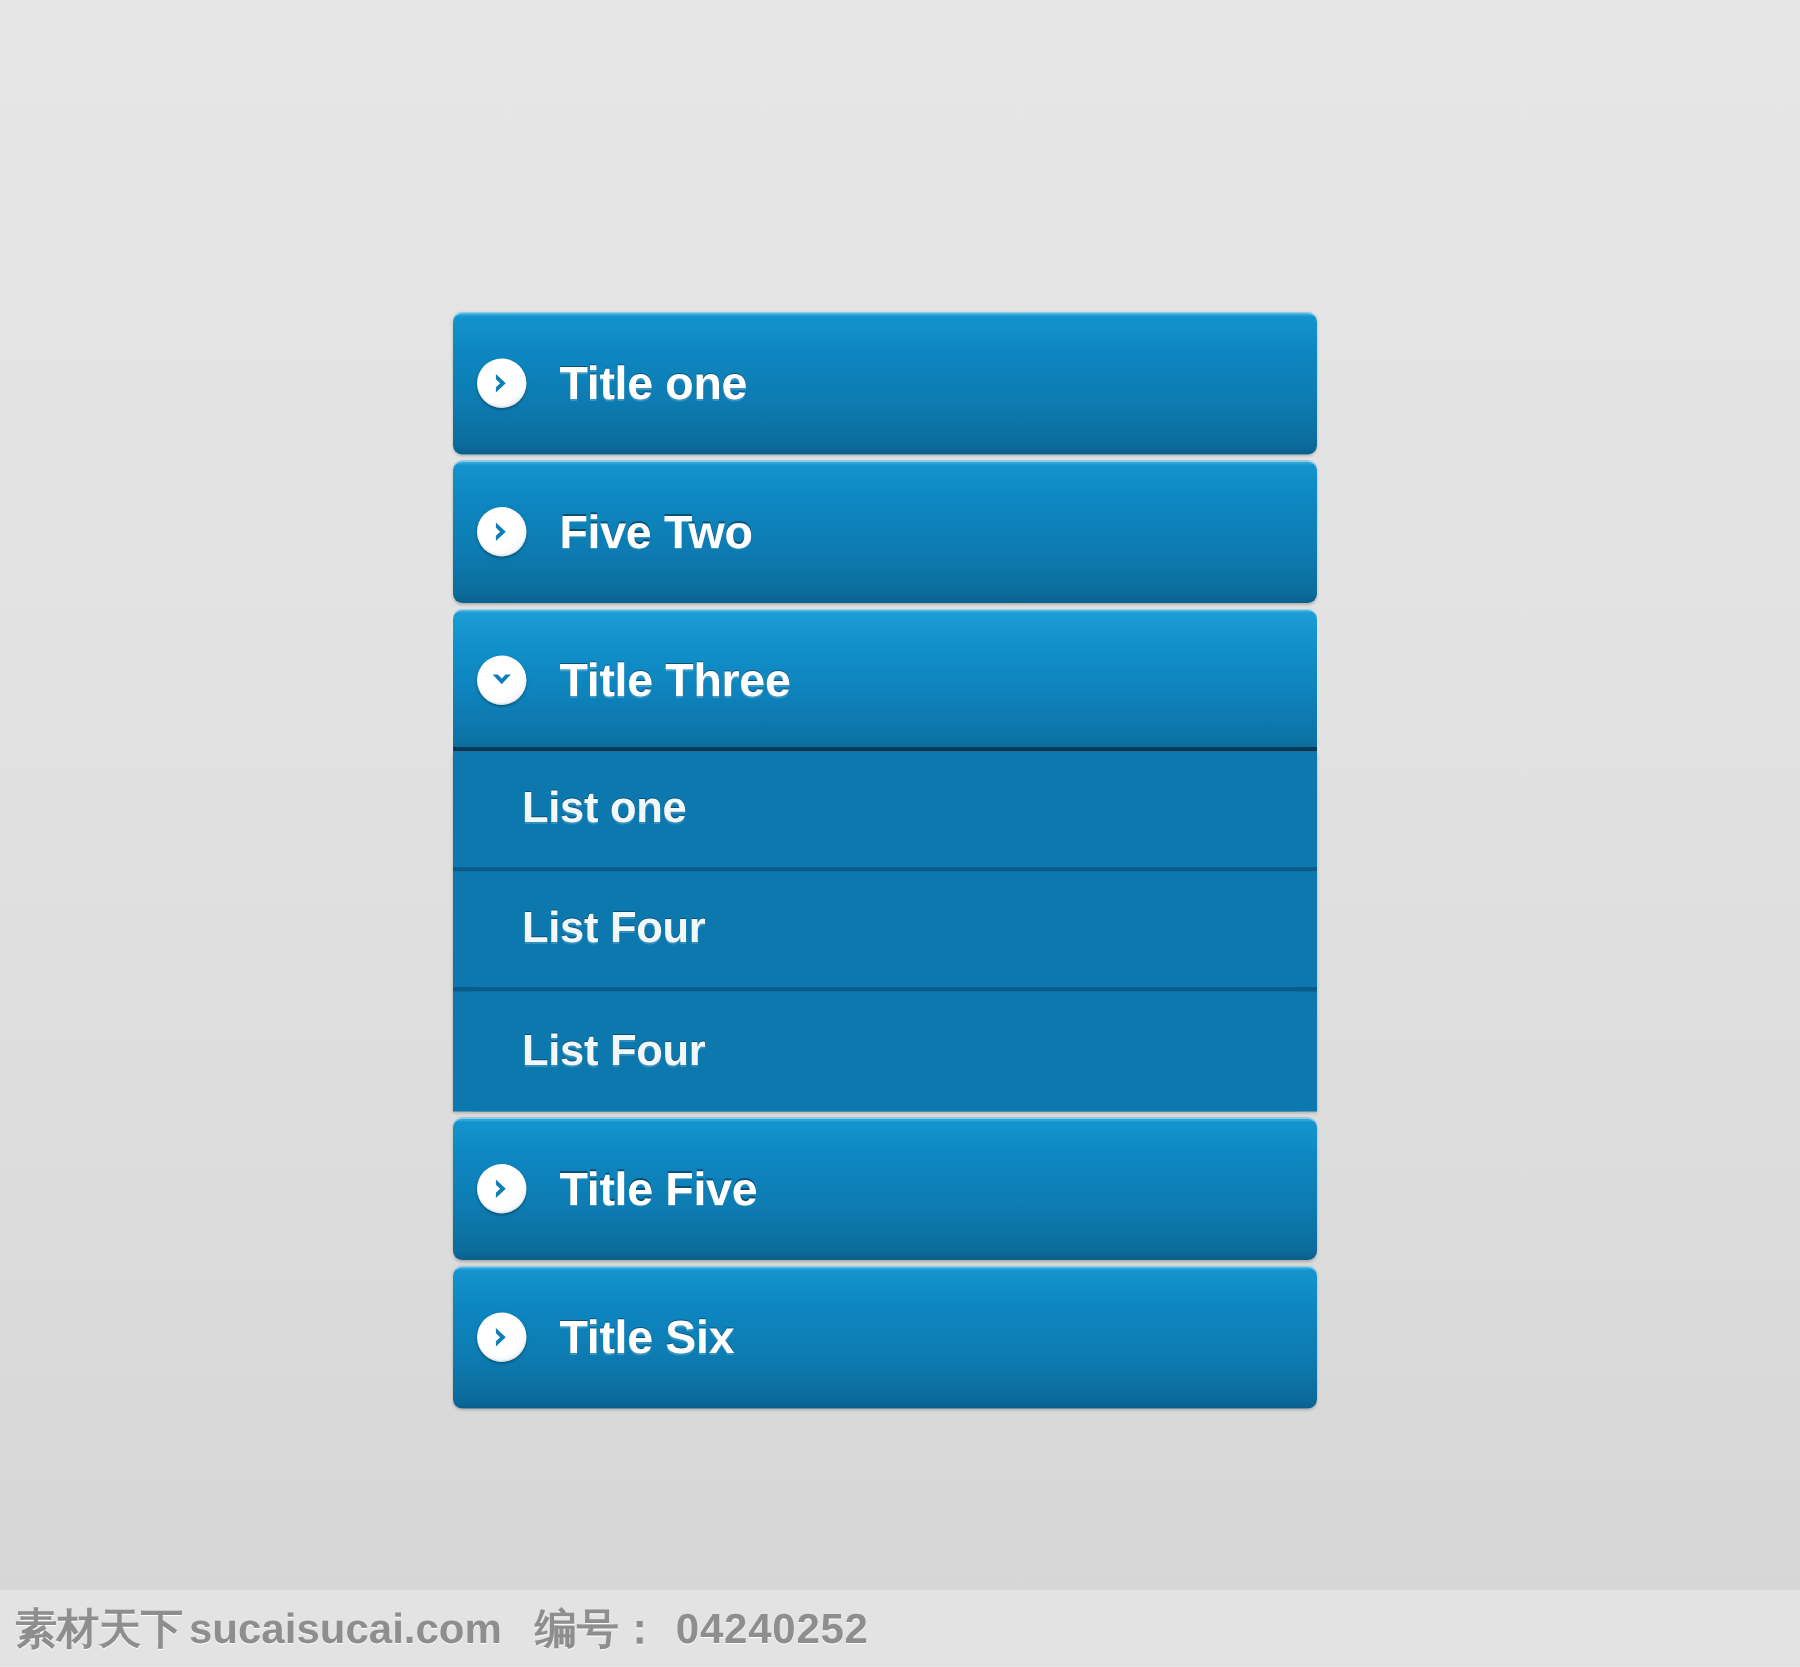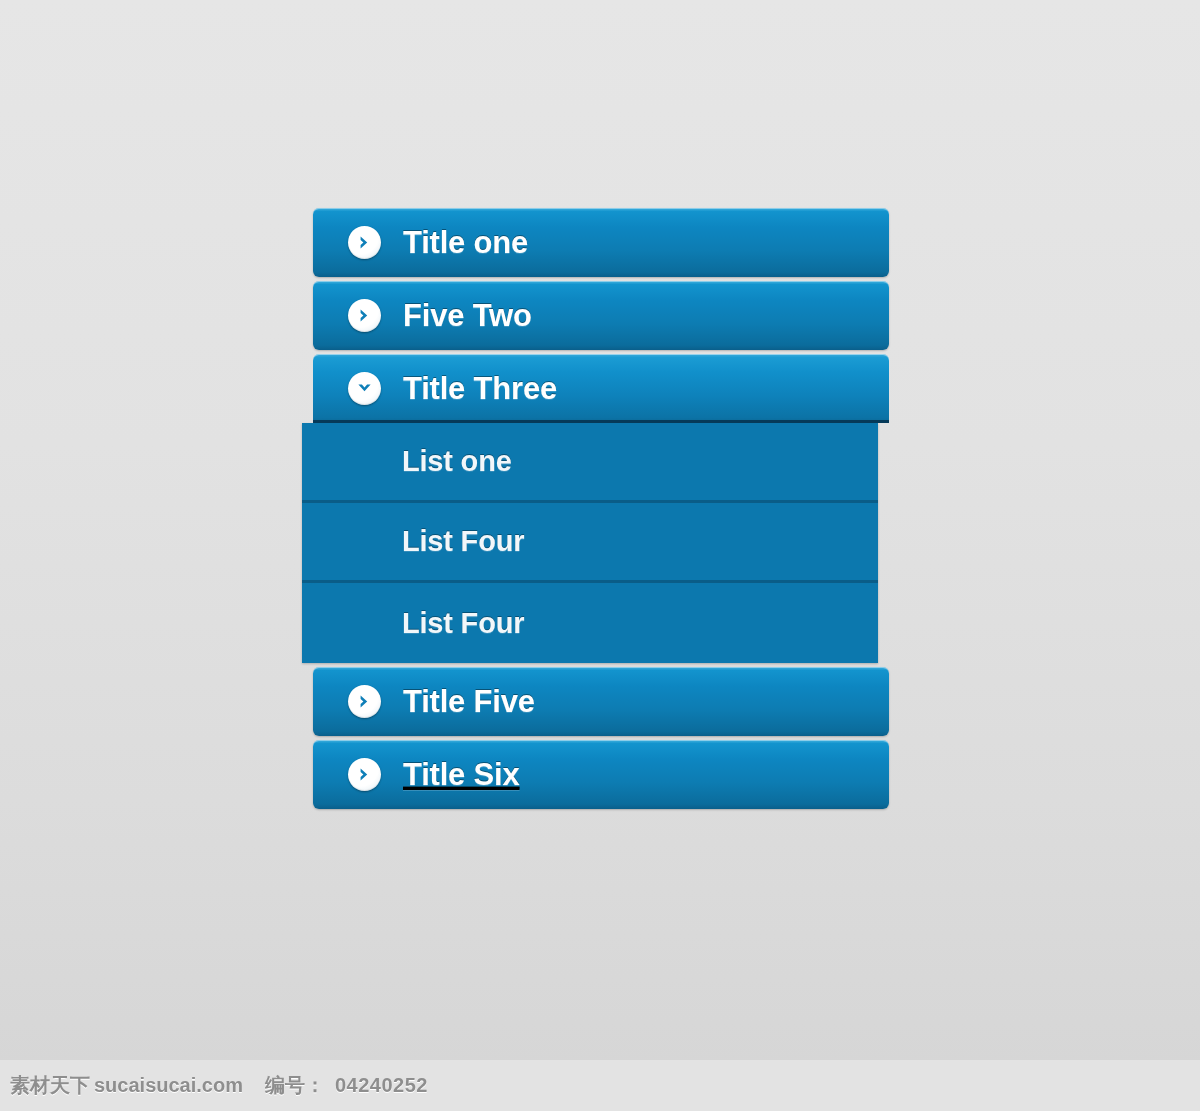--- a/index.html
+++ b/index.html
@@ -36,56 +36,54 @@
   .row {
     position: relative;
     box-sizing: border-box;
     width: 100%;
     display: flex;
     align-items: center;
   }
 
   
   .bar {
-    height: 69px;
-    padding-left: 35px;
+    height: 95px;
+    padding-left: 16px;
     border-radius: 6px;
     background: linear-gradient(180deg,
                 #2ea5d8 0px, #2ea5d8 2px,
                 #1394ce 3px,
                 #0d86c1 28%,
                 #0d7cb2 62%,
                 #0b6c9c 93%,
                 #0a5f8b 100%);
     box-shadow: inset 0 1px 0 rgba(255,255,255,0.45),
                 0 1px 2px rgba(0,0,0,0.22);
     margin-bottom: 4px;
     cursor: pointer;
-    margin-left: 11px;
   }
 
   
   .bar.open {
     border-radius: 6px 6px 0 0;
     margin-bottom: 0;
     background: linear-gradient(180deg,
                 #2ea5d8 0px, #2ea5d8 2px,
                 #1b9cd4 3px,
                 #1190cb 26%,
                 #0e82bb 60%,
                 #0c73a6 92%,
                 #0b6896 100%);
     box-shadow: inset 0 1px 0 rgba(255,255,255,0.5),
                 inset 0 -3px 0 #063a59;
   }
 
   
   .bar.last {
     margin-bottom: 0;
-    text-decoration: underline;
   }
 
   
   .icon {
     flex: 0 0 auto;
     width: 33px;
     height: 33px;
     border-radius: 50%;
     background: radial-gradient(circle at 38% 32%, #ffffff 0%, #ffffff 58%, #eaf2f7 85%, #d5e2ec 100%);
     box-shadow: 0 1px 2px rgba(0,0,0,0.35),
@@ -115,21 +113,21 @@
     box-shadow: 0 1px 2px rgba(0,0,0,0.22);
     margin-bottom: 4px;
     overflow: hidden;
   }
 
   .sub-item {
     height: 80px;
     box-sizing: border-box;
     display: flex;
     align-items: center;
-    padding-left: 100px;
+    padding-left: 46px;
     background: #0c78ae;
     border-bottom: 3px solid #0a5d88;
     cursor: pointer;
   }
   .sub-item:last-child {
     border-bottom: none;
     border-radius: 15px;
   }
 
   .sub-label {
@@ -149,21 +147,21 @@
     width: 1200px;
     height: 51px;
     background: #e3e3e3;
     display: flex;
     align-items: center;
     padding-left: 10px;
     box-sizing: border-box;
   }
   .wm {
     color: #8e8e8e;
-    font-size: 20px;
+    font-size: 28px;
     font-weight: bold;
     text-shadow: 0 1px 0 #ffffff;
     white-space: nowrap;
   }
   .wm-site { margin-left: 4px; }
   .wm-no   { margin-left: 22px; }
   .wm-id   { margin-left: 10px; letter-spacing: 0.5px; }
 </style>
 </head>
 <body>

